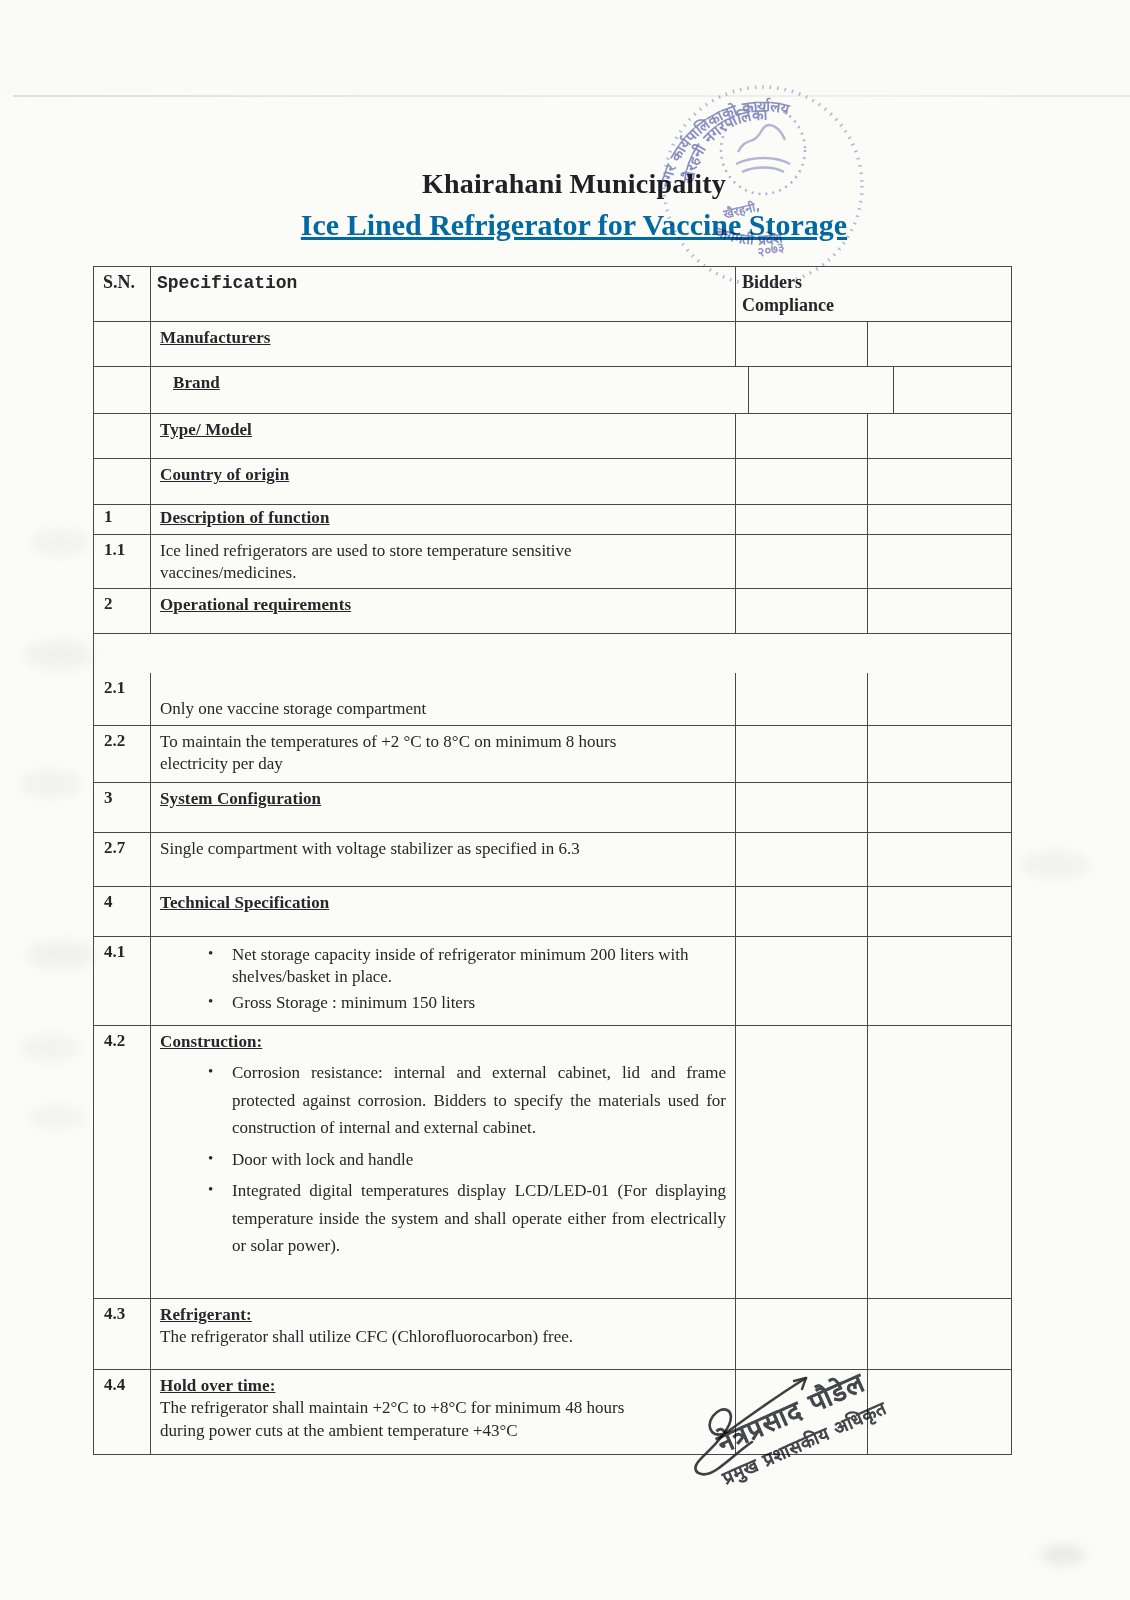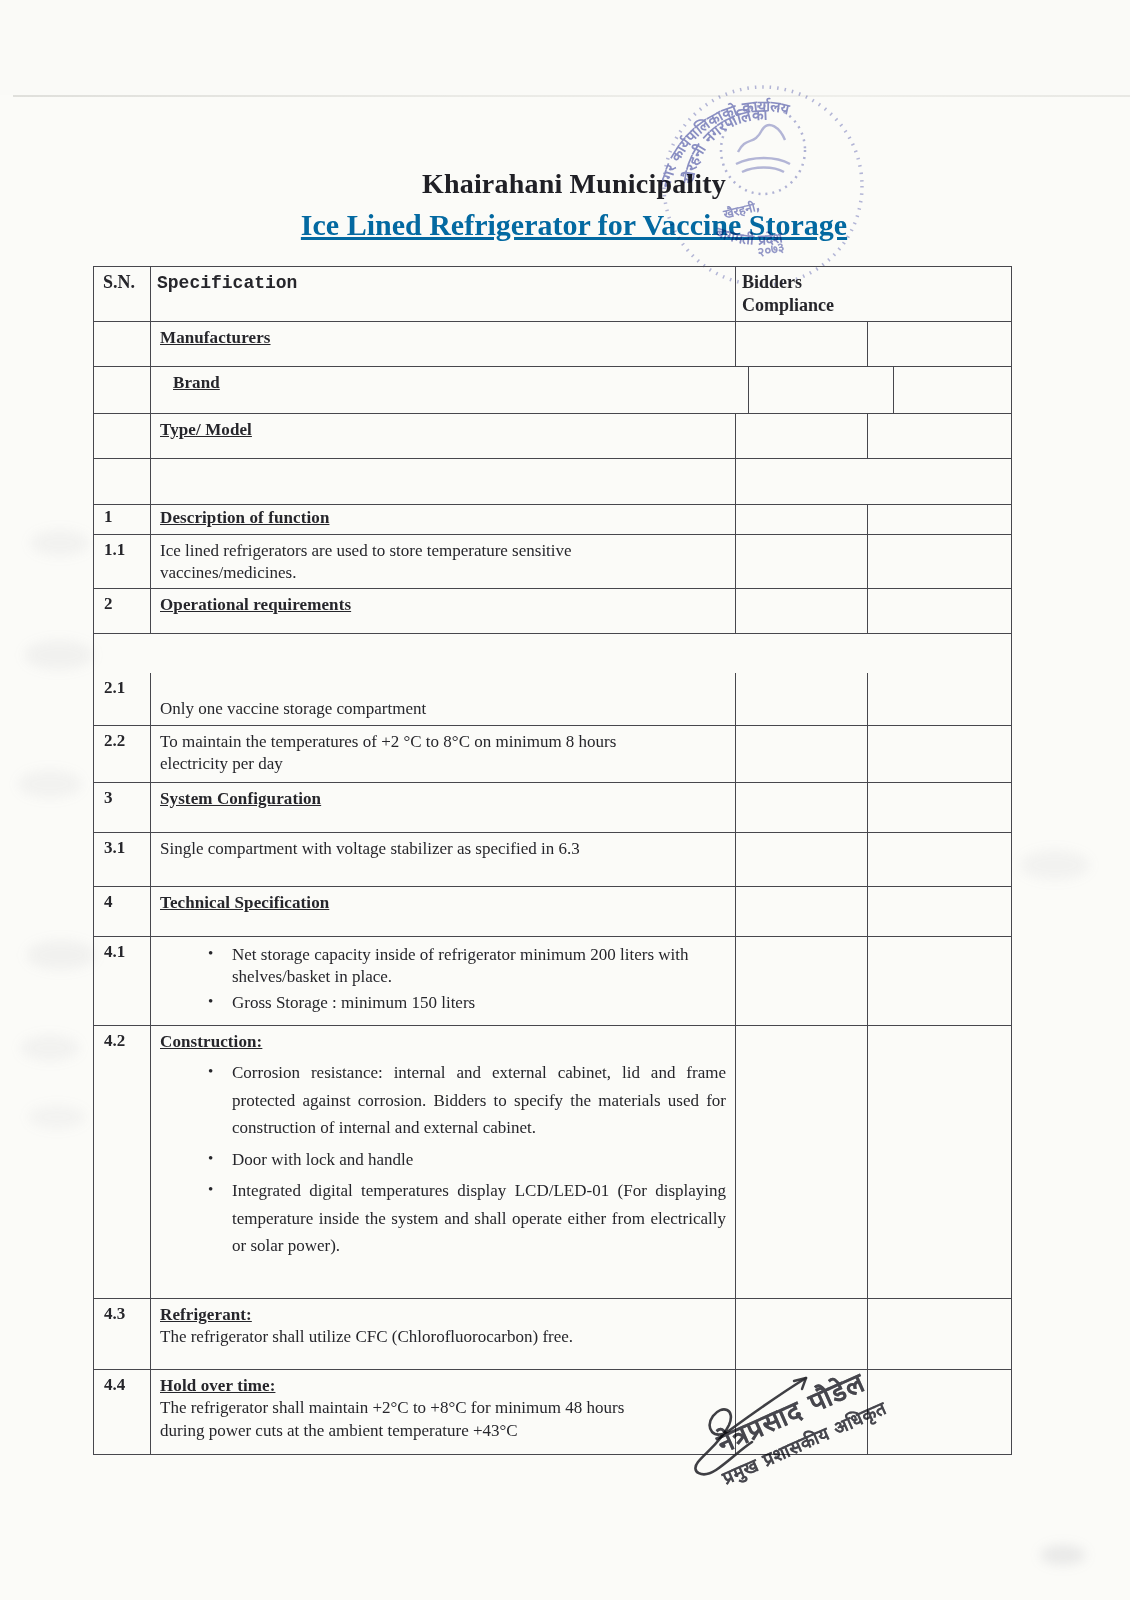--- a/index.html
+++ b/index.html
@@ -168,20 +168,23 @@
       <div class="trow">
         <div class="cell sn-cell"></div>
         <div class="cell spec-cell">
           <div class="spec-title">Type/ Model</div>
         </div>
         <div class="cell comp-cell"></div>
         <div class="cell page-cell"></div>
       </div>
       <div class="trow">
         <div class="cell sn-cell"></div>
+        <div class="cell spec-cell">
+          <div class="spec-title">Country of origin</div>
+        </div>
         <div class="cell comp-cell"></div>
         <div class="cell page-cell"></div>
       </div>
       <div class="trow">
         <div class="cell sn-cell">1</div>
         <div class="cell spec-cell">
           <div class="spec-title">Description of function</div>
         </div>
         <div class="cell comp-cell"></div>
         <div class="cell page-cell"></div>
@@ -222,21 +225,21 @@
       </div>
       <div class="trow">
         <div class="cell sn-cell">3</div>
         <div class="cell spec-cell">
           <div class="spec-title">System Configuration</div>
         </div>
         <div class="cell comp-cell"></div>
         <div class="cell page-cell"></div>
       </div>
       <div class="trow">
-        <div class="cell sn-cell">3.1</div>
+        <div class="cell sn-cell">2.7</div>
         <div class="cell spec-cell">
           <div class="spec-line">Single compartment with voltage stabilizer as specified in 6.3</div>
         </div>
         <div class="cell comp-cell"></div>
         <div class="cell page-cell"></div>
       </div>
       <div class="trow">
         <div class="cell sn-cell">4</div>
         <div class="cell spec-cell">
           <div class="spec-title">Technical Specification</div>

